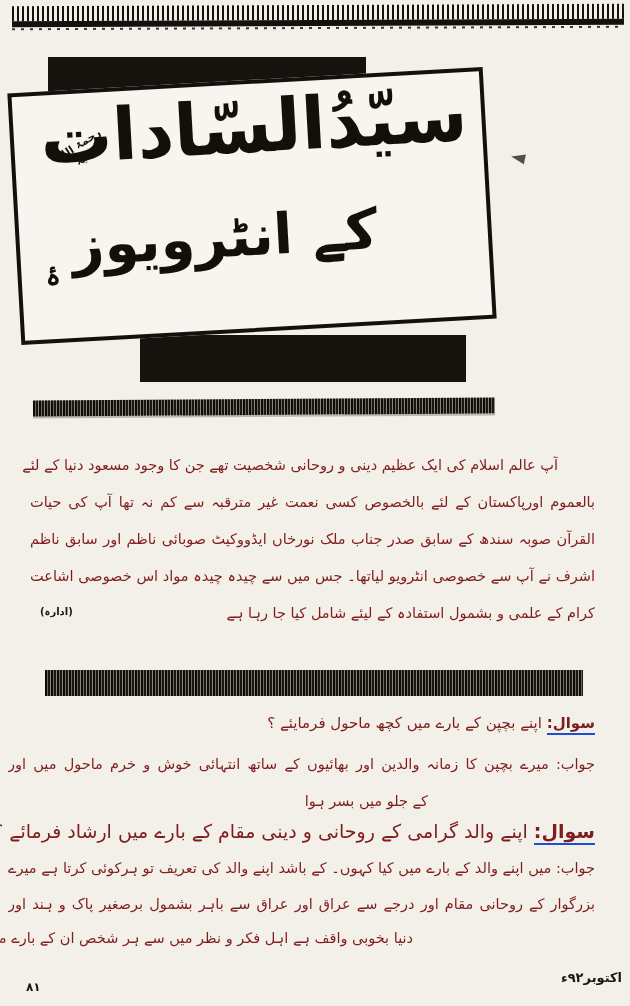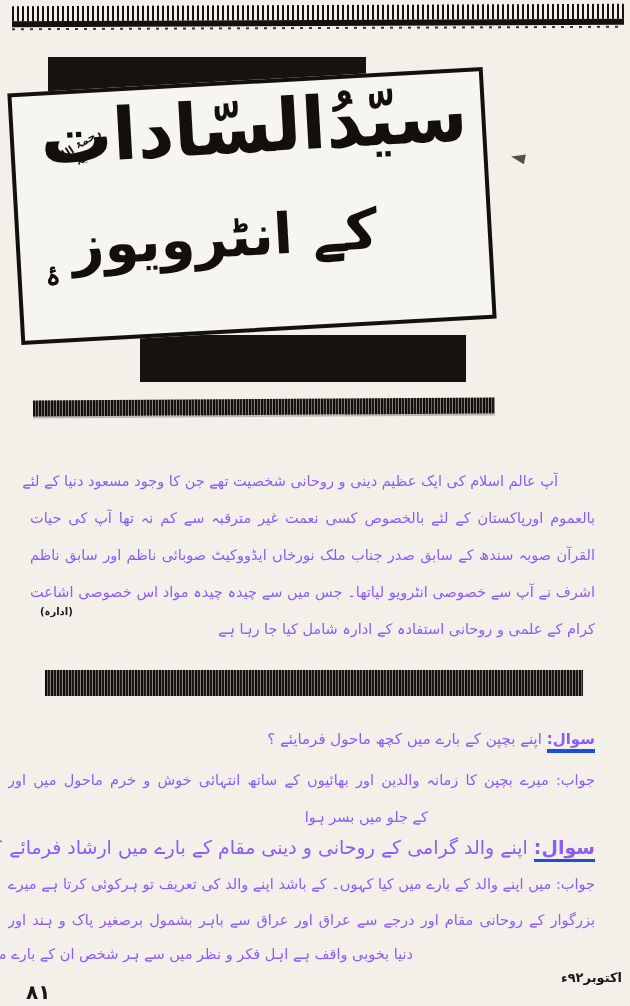--- a/index.html
+++ b/index.html
@@ -56,45 +56,45 @@
   }
   
   .divider{position:absolute;background:
       repeating-linear-gradient(90deg,#0e0c0a 0 2px,#6d675d 2px 3px,#191613 3px 5px,#8c857a 5px 6px);}
   .divider.d1{left:33px;top:399px;width:462px;height:16px;transform:rotate(-0.35deg);
       box-shadow:0 2px 0 rgba(20,18,15,.25);}
   .divider.d2{left:45px;top:670px;width:538px;height:26px;}
   
   .tline{
     position:absolute;height:30px;line-height:30px;overflow:hidden;
-    font-size:14.5px;color:#8b5cf6;white-space:nowrap;text-align:right;margin-top:16px;
+    font-size:14.5px;color:#7f1d1d;white-space:nowrap;text-align:right;
   }
   .tline.just{
     white-space:normal;text-align:justify;text-align-last:justify;
     -moz-text-align-last:justify;text-justify:inter-word;
   }
-  .qlabel{font-weight:bold;border-bottom:4px solid #1d4ed8;padding-bottom:1px;}
+  .qlabel{font-weight:bold;border-bottom:2px solid #1d4ed8;padding-bottom:1px;}
   .byline{position:absolute;left:40px;top:606px;font-size:10px;font-weight:bold;}
   
   .i1{top:450px;right:72px;}
   .i2{top:487px;right:35px;left:30px;}
   .i3{top:524px;right:35px;left:30px;}
   .i4{top:561px;right:35px;left:30px;}
   .i5{top:598px;right:35px;}
   
   .q1{top:708px;right:35px;font-size:15px;}
   .a1l1{top:749px;right:35px;left:8px;}
   .a1l2{top:786px;right:202px;}
   .q2{top:816px;right:35px;font-size:19px;}
   .a2l1{top:853px;right:35px;left:8px;}
   .a2l2{top:889px;right:35px;left:8px;}
   .a2l3{top:923px;right:217px;}
   
   .issue-date{position:absolute;right:8px;top:970px;font-size:13px;font-weight:bold;white-space:nowrap;}
-  .page-number{position:absolute;left:26px;top:980px;font-size:20px;font-weight:bold;}
+  .page-number{position:absolute;left:26px;top:980px;font-size:12px;font-weight:bold;}
 </style>
 </head>
 <body>
 
 <div class="page">
 
   <div class="top-border"></div>
 
   <div>
     <div class="black-rect-top"></div>
@@ -108,21 +108,21 @@
     </div>
   </div>
 
   <div class="divider d1"></div>
 
   <div>
     <div class="tline i1">آپ عالم اسلام کی ایک عظیم دینی و روحانی شخصیت تھے جن کا وجود مسعود دنیا کے لئے</div>
     <div class="tline just i2">بالعموم اورپاکستان کے لئے بالخصوص کسی نعمت غیر مترقبہ سے کم نہ تھا آپ کی حیات مقدسہ میں ادارہ منہاج</div>
     <div class="tline just i3">القرآن صوبہ سندھ کے سابق صدر جناب ملک نورخاں ایڈووکیٹ صوبائی ناظم اور سابق ناظم خواجہ محمد</div>
     <div class="tline just i4">اشرف نے آپ سے خصوصی انٹرویو لیاتھا۔ جس میں سے چیدہ چیدہ مواد اس خصوصی اشاعت میں قارئین</div>
-    <div class="tline i5">کرام کے علمی و روحانی استفادہ کے ادارہ شامل کیا جا رہا ہے</div>
+    <div class="tline i5">کرام کے علمی و بشمول استفادہ کے لیئے شامل کیا جا رہا ہے</div>
     <div class="byline">(ادارہ)</div>
   </div>
 
   <div class="divider d2"></div>
 
   <div>
     <div class="tline q1">
       <span class="qlabel">سوال:</span>
       <span>اپنے بچپن کے بارے میں کچھ ماحول فرمایئے ؟</span>
     </div>

